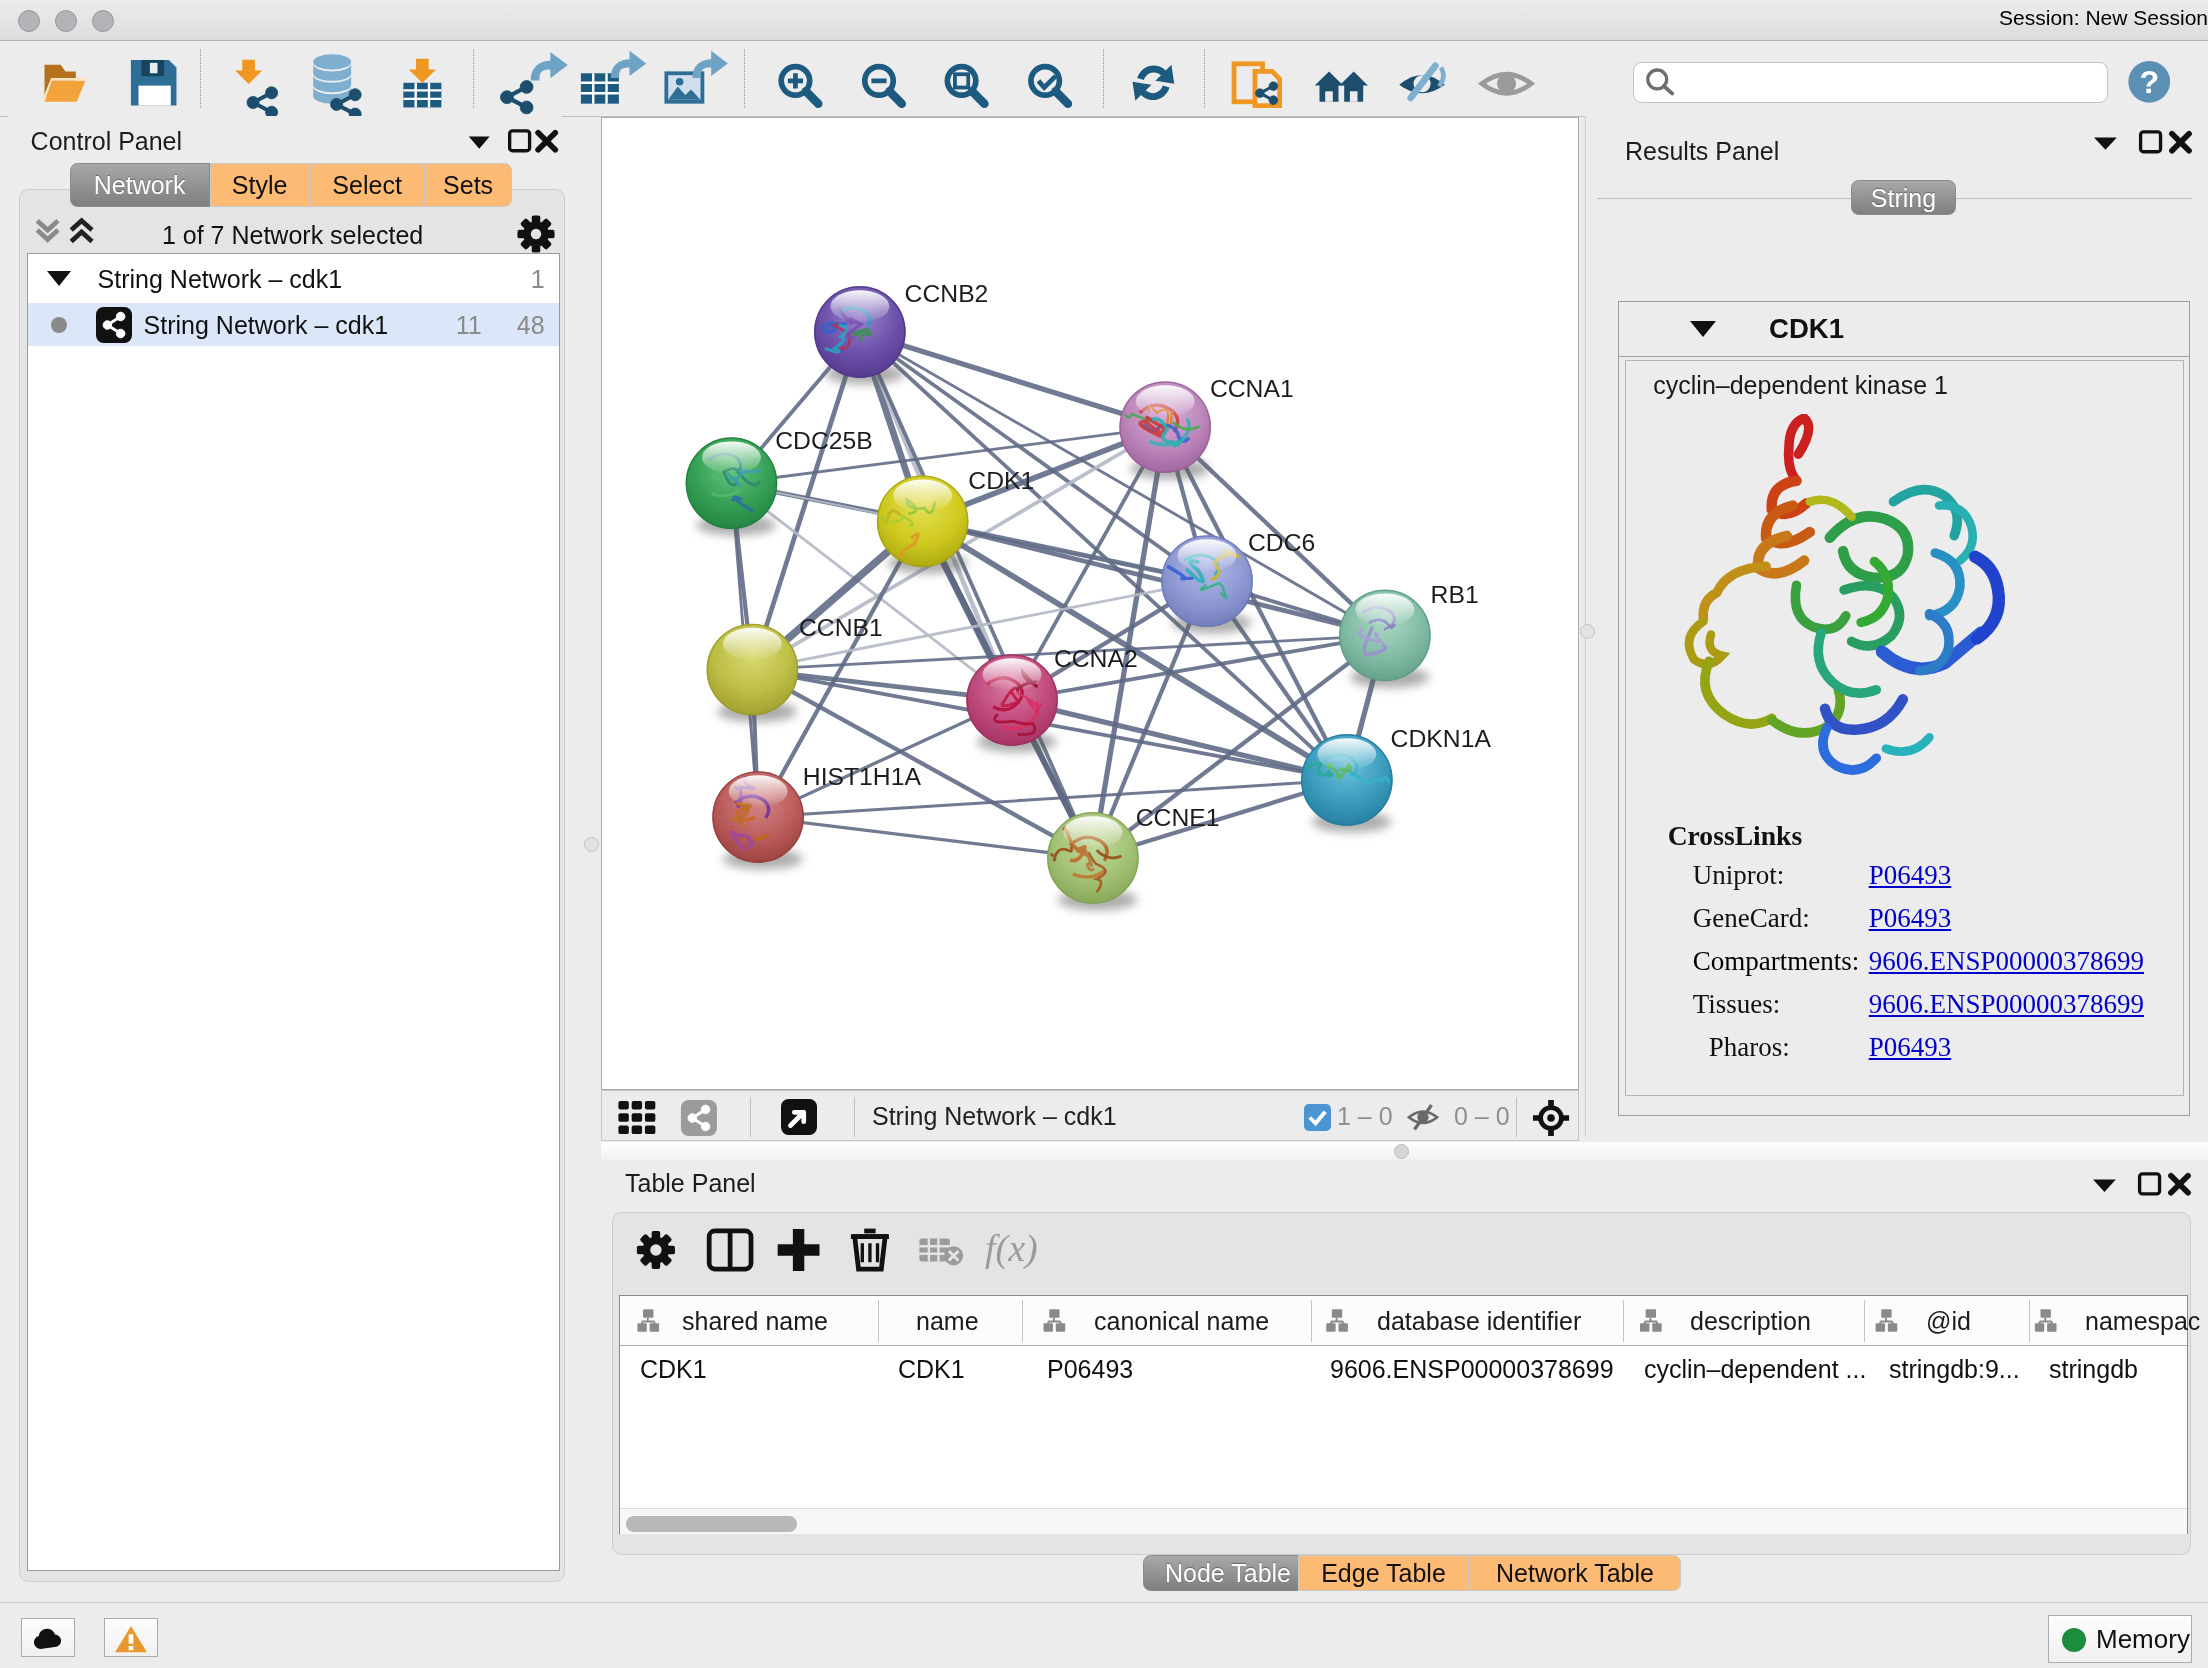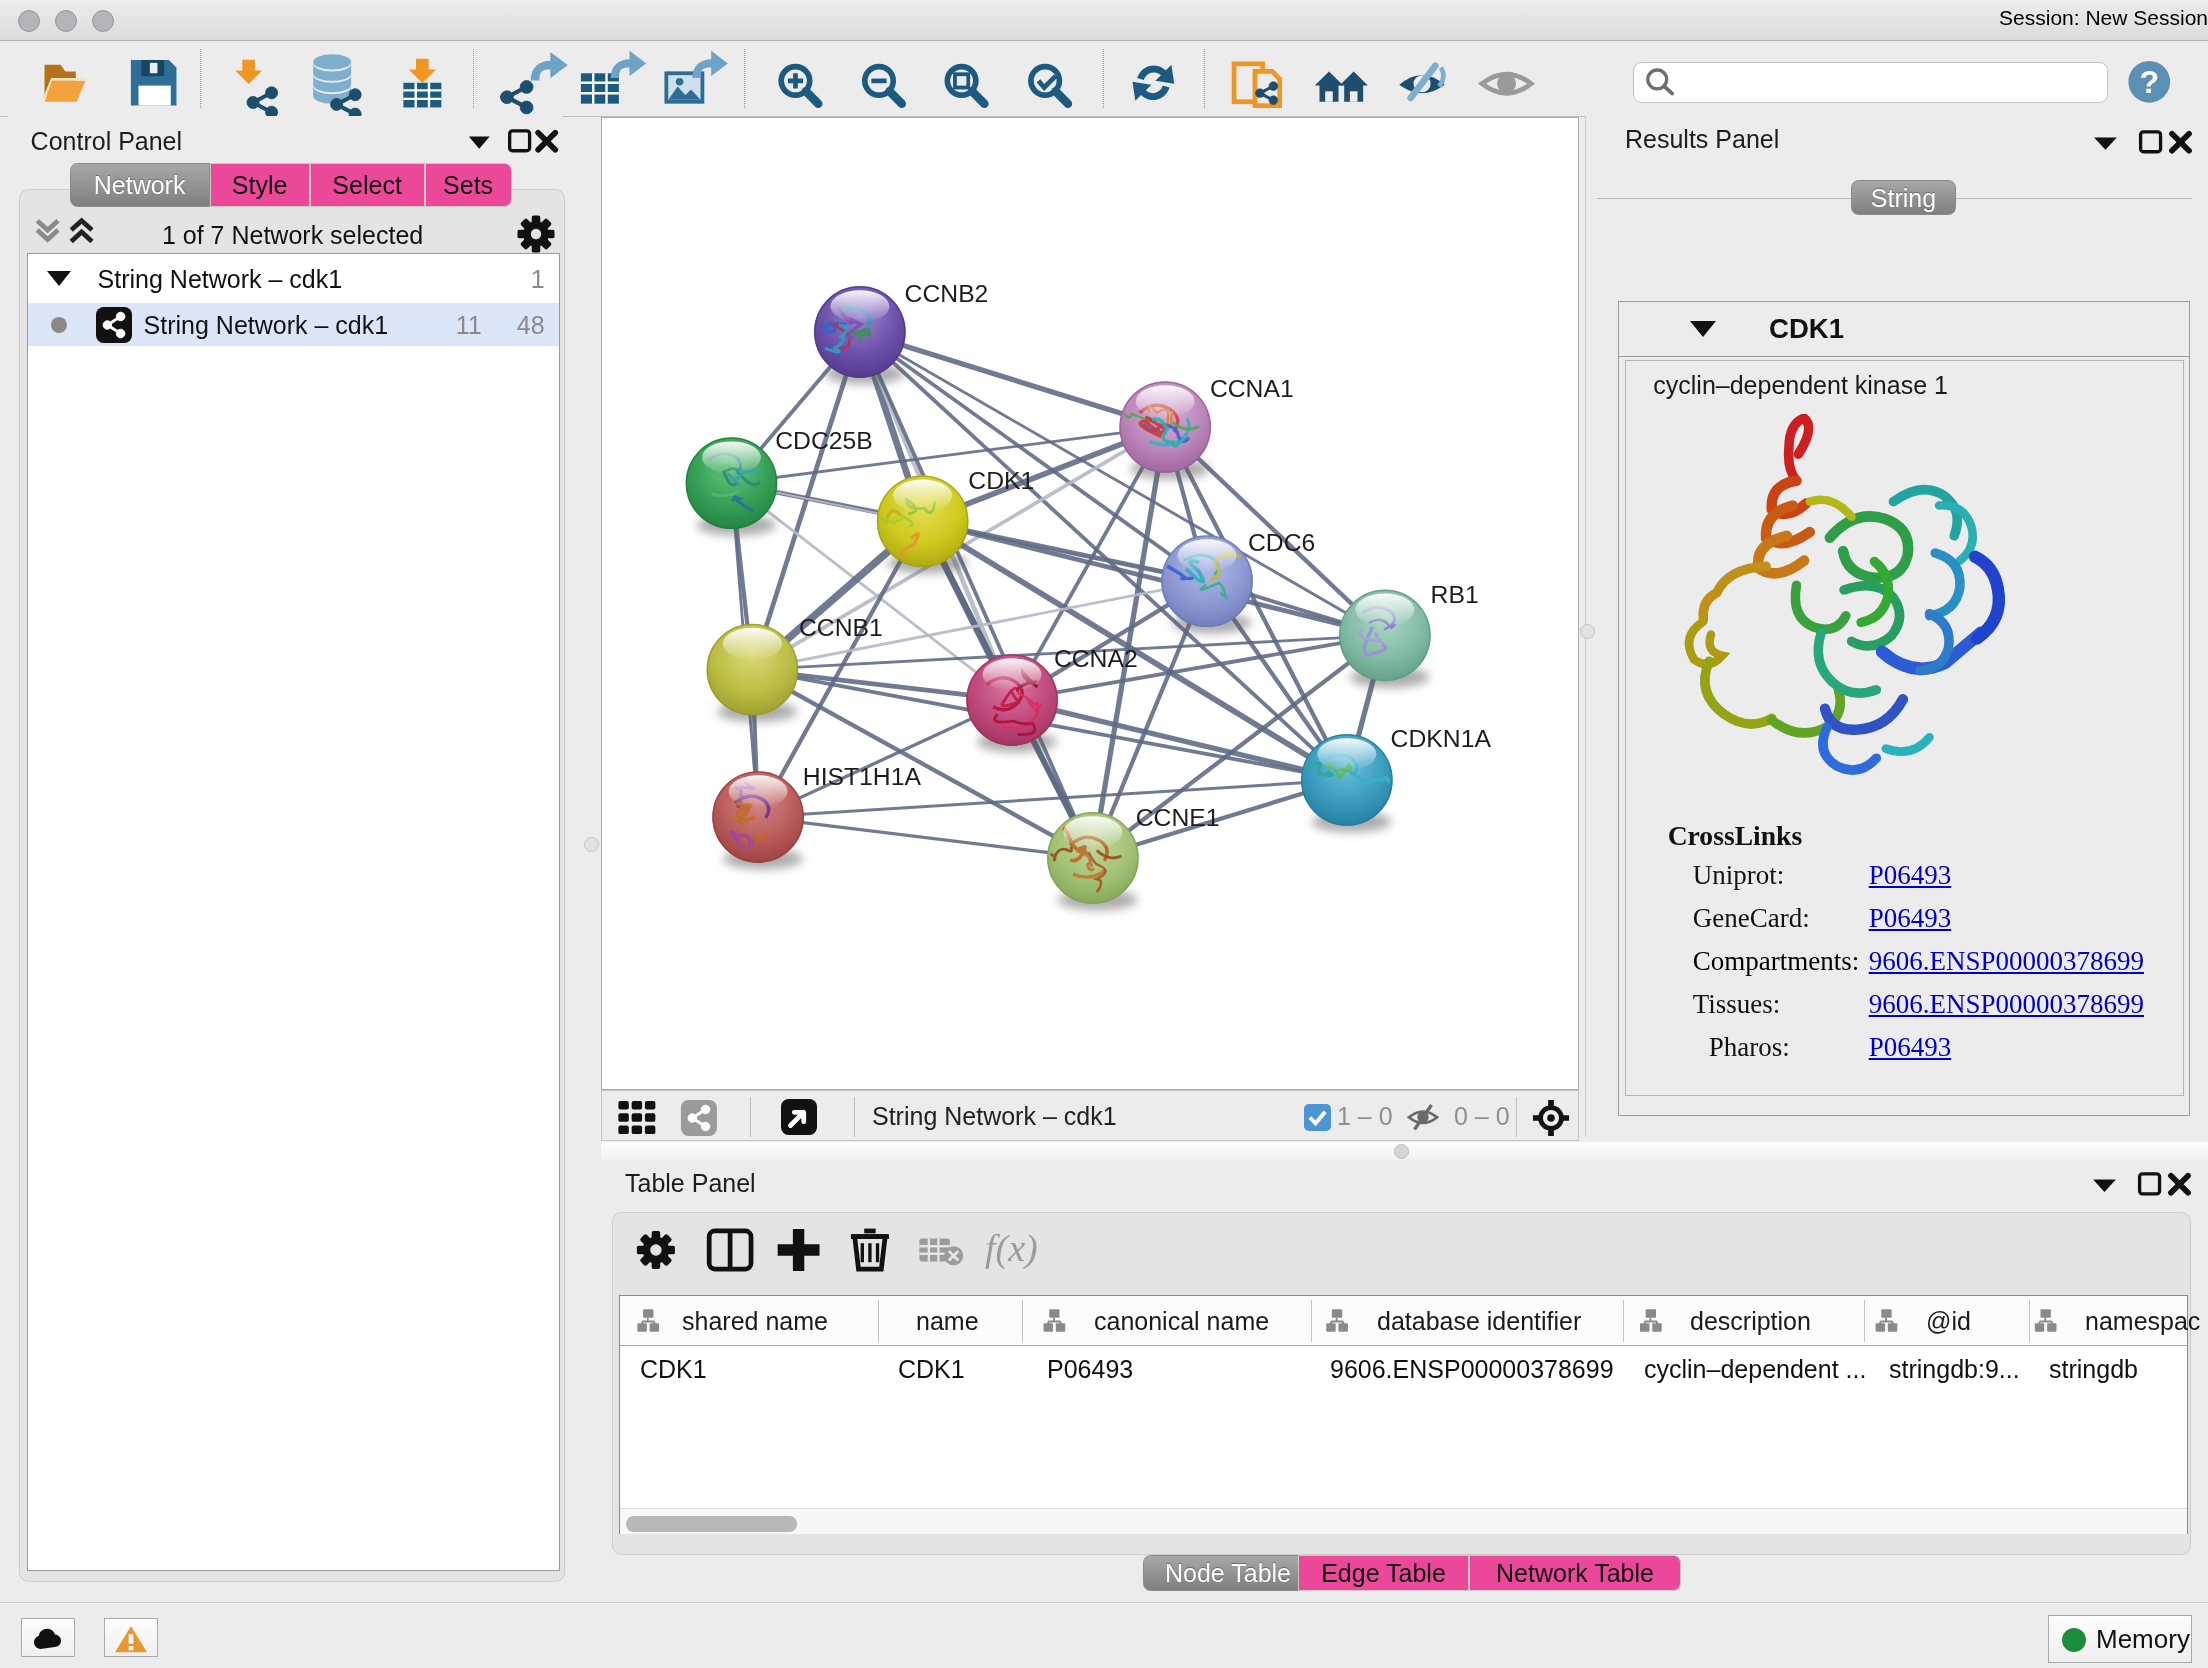--- a/index.html
+++ b/index.html
@@ -17,21 +17,21 @@
   
   #toolbar{left:0;top:41px;width:2208px;height:75px;background:#ececec;
     border-bottom:1px solid #c0c0c0;}
   .vsep{width:0;height:59px;top:8.6px;border-left:1.9px dotted #9a9a9a;}
   #searchbox{left:1633px;top:62px;width:473px;height:39px;background:#fff;
     border:1.9px solid #c2c2c2;border-radius:8.6px;}
   
   .phead{font-size:25px;color:#1c1c1c;}
   
   .tab{z-index:3;box-sizing:border-box;height:44px;font-size:25px;line-height:42px;
-    text-align:center;background:#ec4899;border:1px solid #c8c8c8;color:#111;}
+    text-align:center;background:#fdba74;border:1px solid #c8c8c8;color:#111;}
   .tabsel{background:linear-gradient(#a8a8a8,#7f7f7f);color:#fff;
     text-shadow:0 -1px 1px rgba(0,0,0,.35);border-color:#8a8a8a;}
   
   .btn{box-sizing:border-box;background:linear-gradient(#ffffff,#f2f2f2);
     border:1px solid #bdbdbd;border-radius:7.6px;text-align:center;
     font-size:25px;color:#111;}
 </style>
 </head>
 <body>
 
@@ -614,21 +614,21 @@
   <svg class="abs" style="left:930px;top:7.6px;" width="38" height="38" viewBox="0 0 40 40">
     <g stroke="#111" fill="none">
       <circle cx="20" cy="20" r="11" stroke-width="5"></circle>
       <path d="M20,1 v10 M20,29 v10 M1,20 h10 M29,20 h10" stroke-width="6"></path>
     </g>
     <circle cx="20" cy="20" r="4" fill="#111"></circle>
   </svg>
 </div>
 
 <div id="rpanel" class="abs" style="left:1585px;top:116px;width:624px;height:1021px;background:#ececec;border-left:1px solid #cccccc;">
-  <div class="abs phead" style="left:39px;top:9px;">Results Panel</div>
+  <div class="abs phead" style="left:39px;top:21px;">Results Panel</div>
   <svg class="abs" style="left:504px;top:12.4px;" width="105" height="28.5" viewBox="0 0 110 30">
     <path d="M4,10 l24,0 -12,13 z" fill="#111"></path>
     <rect x="53" y="4" width="21" height="21" rx="3" fill="none" stroke="#111" stroke-width="3.5"></rect>
     <path d="M86,6 l18,18 M104,6 l-18,18" stroke="#111" stroke-width="6" stroke-linecap="round"></path>
   </svg>
   <div class="abs" style="left:11.4px;top:82px;width:595px;border-top:1px solid #bdbdbd;"></div>
   <div class="abs" style="left:265px;top:64px;width:105px;height:35px;background:linear-gradient(#a8a8a8,#7f7f7f);border:1px solid #8a8a8a;border-radius:7.6px;color:#fff;text-align:center;font-size:25px;line-height:34px;text-shadow:0 -1px 1px rgba(0,0,0,.35);box-sizing:border-box;">String</div>
   <div class="abs" style="left:32px;top:185px;width:572px;height:815px;border:1px solid #9e9e9e;background:#ececec;box-sizing:border-box;">
     <div class="abs" style="left:0;top:0;width:570px;height:54px;border-bottom:1px solid #9e9e9e;"></div>
     <div class="abs" style="left:71px;top:19px;width:0;height:0;border-left:13.3px solid transparent;border-right:13.3px solid transparent;border-top:16px solid #111;"></div>

